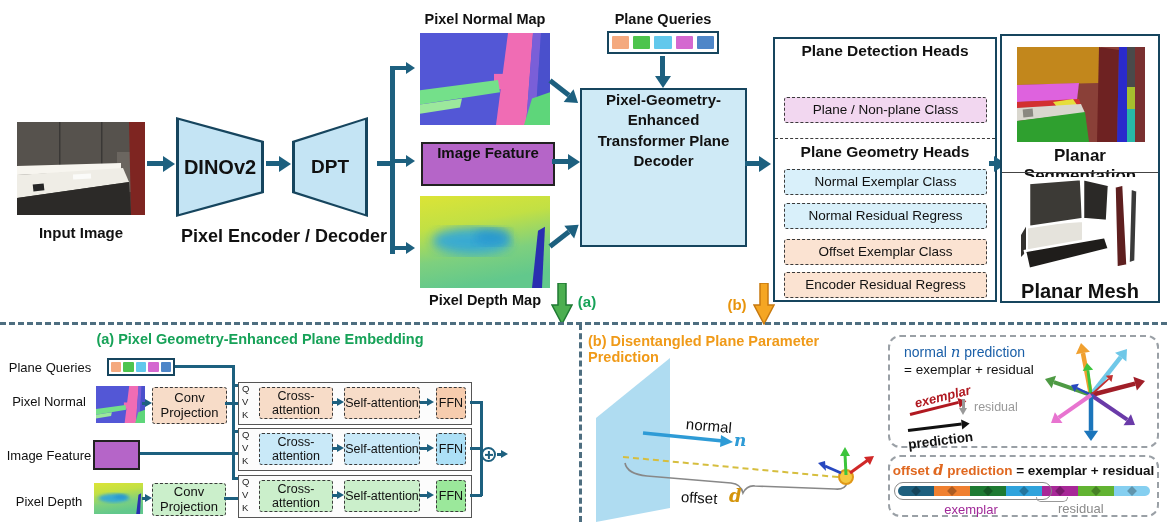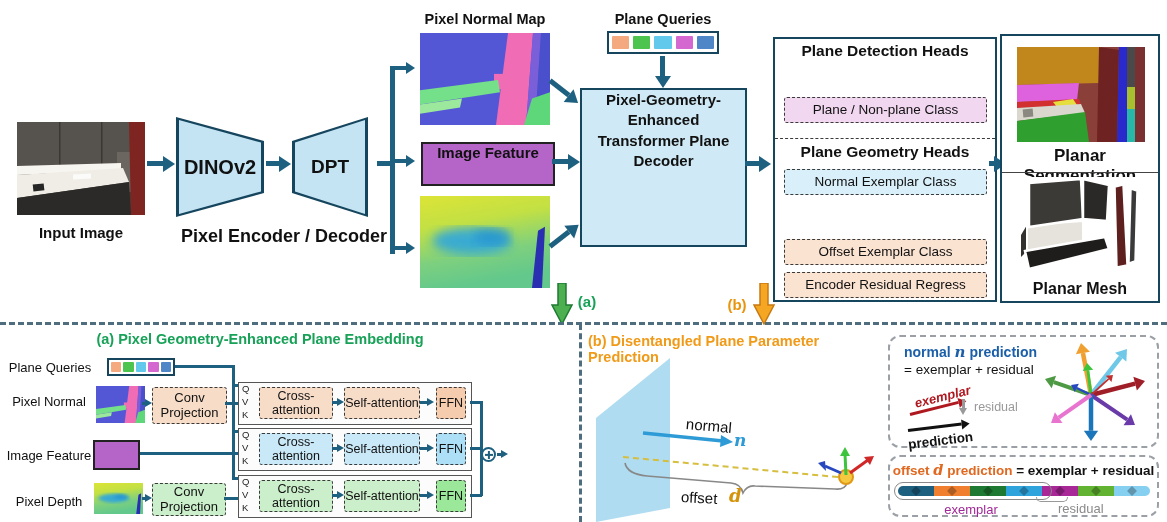--- a/index.html
+++ b/index.html
@@ -131,20 +131,21 @@
           </filter>
       </defs>
       <g id="dmap-art">
         <rect width="130" height="90" fill="url(#dg)"></rect>
         <ellipse cx="52" cy="44" rx="40" ry="13" fill="#2FA6DE" opacity="0.9" filter="url(#blur1)"></ellipse>
         <ellipse cx="72" cy="40" rx="18" ry="8" fill="#2090D0" opacity="0.7" filter="url(#blur1)"></ellipse>
         <polygon points="118,34 125,30 122,90 112,90" fill="#2A2EB0"></polygon>
       </g>
     </svg>
   </div>
+  <div class="lbl" style="left:398px;top:292px;width:174px;font-size:14.5px">Pixel Depth Map</div>
 
   <div class="lbl" style="left:598px;top:11px;width:130px;font-size:14.5px">Plane Queries</div>
   <div class="swrow" style="left:607px;top:31px;width:112px;height:23px;padding:3px;gap:4px;box-sizing:border-box">
       <div class="sw" style="background: rgb(244, 169, 126);"></div>
       <div class="sw" style="background: rgb(77, 196, 77);"></div>
       <div class="sw" style="background: rgb(98, 200, 236);"></div>
       <div class="sw" style="background: rgb(212, 104, 208);"></div>
       <div class="sw" style="background: rgb(78, 134, 200);"></div>
     </div>
   <div class="varrow big" style="left:660px;top:56px;height:20px"></div>
@@ -156,20 +157,21 @@
   <div class="harrow big" style="left:552px;top:159px;width:16px"></div>
   <div class="harrow big" style="left:550px;top:244px;width:24px;transform:rotate(-38deg);transform-origin:left center"></div>
   <div class="harrow big" style="left:745px;top:161px;width:14px"></div>
 
   <div class="abs" style="left:773px;top:37px;width:224px;height:265px;border:2.5px solid var(--box-border);box-sizing:border-box;background:#fff">
     <div class="lbl" style="left:0;top:3px;width:100%;font-size:15.5px">Plane Detection Heads</div>
     <div class="dashedbox" style="left:9px;top:58px;width:201px;height:24px;background:var(--pink-fill)">Plane / Non-plane Class</div>
     <div class="abs" style="left:0;top:99px;width:100%;border-top:1.8px dashed #3A3A3A"></div>
     <div class="lbl" style="left:0;top:104px;width:100%;font-size:15.5px">Plane Geometry Heads</div>
     <div class="dashedbox" style="left:9px;top:130px;width:201px;height:24px;background:var(--blue-fill)">Normal Exemplar Class</div>
+    <div class="dashedbox" style="left:9px;top:164px;width:201px;height:24px;background:var(--blue-fill)">Normal Residual Regress</div>
     <div class="dashedbox" style="left:9px;top:200px;width:201px;height:24px;background:var(--orange-fill)">Offset Exemplar Class</div>
     <div class="dashedbox" style="left:9px;top:233px;width:201px;height:24px;background:var(--orange-fill)">Encoder Residual Regress</div>
   </div>
   <div class="harrow big" style="left:989px;top:161px;width:5px"></div>
 
   <div class="abs" style="left:1000px;top:34px;width:160px;height:269px;border:2.5px solid var(--box-border);box-sizing:border-box;background:#fff">
     <div class="abs" style="left:15px;top:11px">
       <svg width="128" height="95" viewBox="0 0 128 95" preserveAspectRatio="none">
         <rect width="128" height="95" fill="#8A4038"></rect>
         <polygon points="0,0 84,0 82,36 0,38" fill="#C2871C"></polygon>
@@ -194,21 +196,21 @@
         <rect width="128" height="98" fill="#FFFFFF"></rect>
         <polygon points="4,58 10,48 10,74 4,80" fill="#33312E"></polygon>
         <polygon points="10,48 66,44 66,66 10,74" fill="#E5E3DC" stroke="#fff" stroke-width="2"></polygon>
         <polygon points="12,6 64,2 66,42 12,50" fill="#3C3A36" stroke="#fff" stroke-width="2.5"></polygon>
         <polygon points="66,2 92,8 90,44 66,42" fill="#2B2927" stroke="#fff" stroke-width="2.5"></polygon>
         <polygon points="8,74 88,60 92,72 12,92" fill="#1F1D1B" stroke="#fff" stroke-width="2.5"></polygon>
         <polygon points="98,10 106,8 110,88 100,90" fill="#5E1F1F" stroke="#fff" stroke-width="1.5"></polygon>
         <polygon points="114,12 120,14 118,84 112,86" fill="#3A3A3A" stroke="#fff" stroke-width="1.5"></polygon>
       </svg>
     </div>
-    <div class="lbl" style="left:0;top:244px;width:100%;font-size:16px">Planar Mesh</div>
+    <div class="lbl" style="left:0;top:244px;width:100%;font-size:20px">Planar Mesh</div>
   </div>
 
   <div class="abs" style="left:551px;top:283px">
     <svg width="22" height="42">
         <path d="M7,0 h8 v22 h6 L11,41 L1,22 h6 z" fill="#4CAF50" stroke="#1F7A33" stroke-width="1.5"></path>
       </svg>
   </div>
   <div class="lbl" style="left:572px;top:293px;width:30px;font-size:15px;color:var(--title-green)">(a)</div>
   <div class="abs" style="left:753px;top:283px">
     <svg width="22" height="42">
@@ -316,21 +318,21 @@
       <line x1="256" y1="123" x2="240" y2="116" stroke="#2848C0" stroke-width="3"></line>
       <polygon points="233,113 240,111 241,121" fill="#2848C0"></polygon>
     </svg>
   </div>
   <div class="abs" style="left:686px;top:417px;font-size:15px;transform:rotate(5deg)">normal</div>
   <div class="abs mathit" style="left:734px;top:430px;font-size:17px;font-weight:bold;color:#2E9BD6">n</div>
   <div class="abs" style="left:681px;top:489px;font-size:15px;transform:rotate(3deg)">offset</div>
   <div class="abs mathit" style="left:729px;top:485px;font-size:18px;font-weight:bold;color:#D4940A">d</div>
 
   <div class="roundbox" style="left:888px;top:335px;width:271px;height:113px">
-    <div class="abs" style="left:14px;top:6px;font-size:14px;font-weight:bold;color:var(--normal-blue)">
+    <div class="abs" style="left:14px;top:6px;font-size:14px;font-weight:normal;color:var(--normal-blue)">
       <span>normal</span>
       <span class="mathit" style="font-size:15px">n</span>
       <span>prediction</span>
     </div>
     <div class="abs" style="left:14px;top:25px;font-size:13.5px">= exemplar + residual</div>
     <div class="abs" style="left:24px;top:52px;font-size:13px;font-weight:bold;font-style:italic;color:#B01820;transform:rotate(-14deg)">exemplar</div>
     <div class="harrow med" style="left:20px;top:76px;width:50px;transform:rotate(-14deg);transform-origin:left center;--ac:#B01820"></div>
     <div class="varrow thin" style="left:72px;top:62px;height:9px;--ac:#999"></div>
     <div class="abs" style="left:84px;top:63px;font-size:12.5px;color:#999">residual</div>
     <div class="harrow med" style="left:18px;top:92px;width:54px;transform:rotate(-7deg);transform-origin:left center;--ac:#111"></div>

